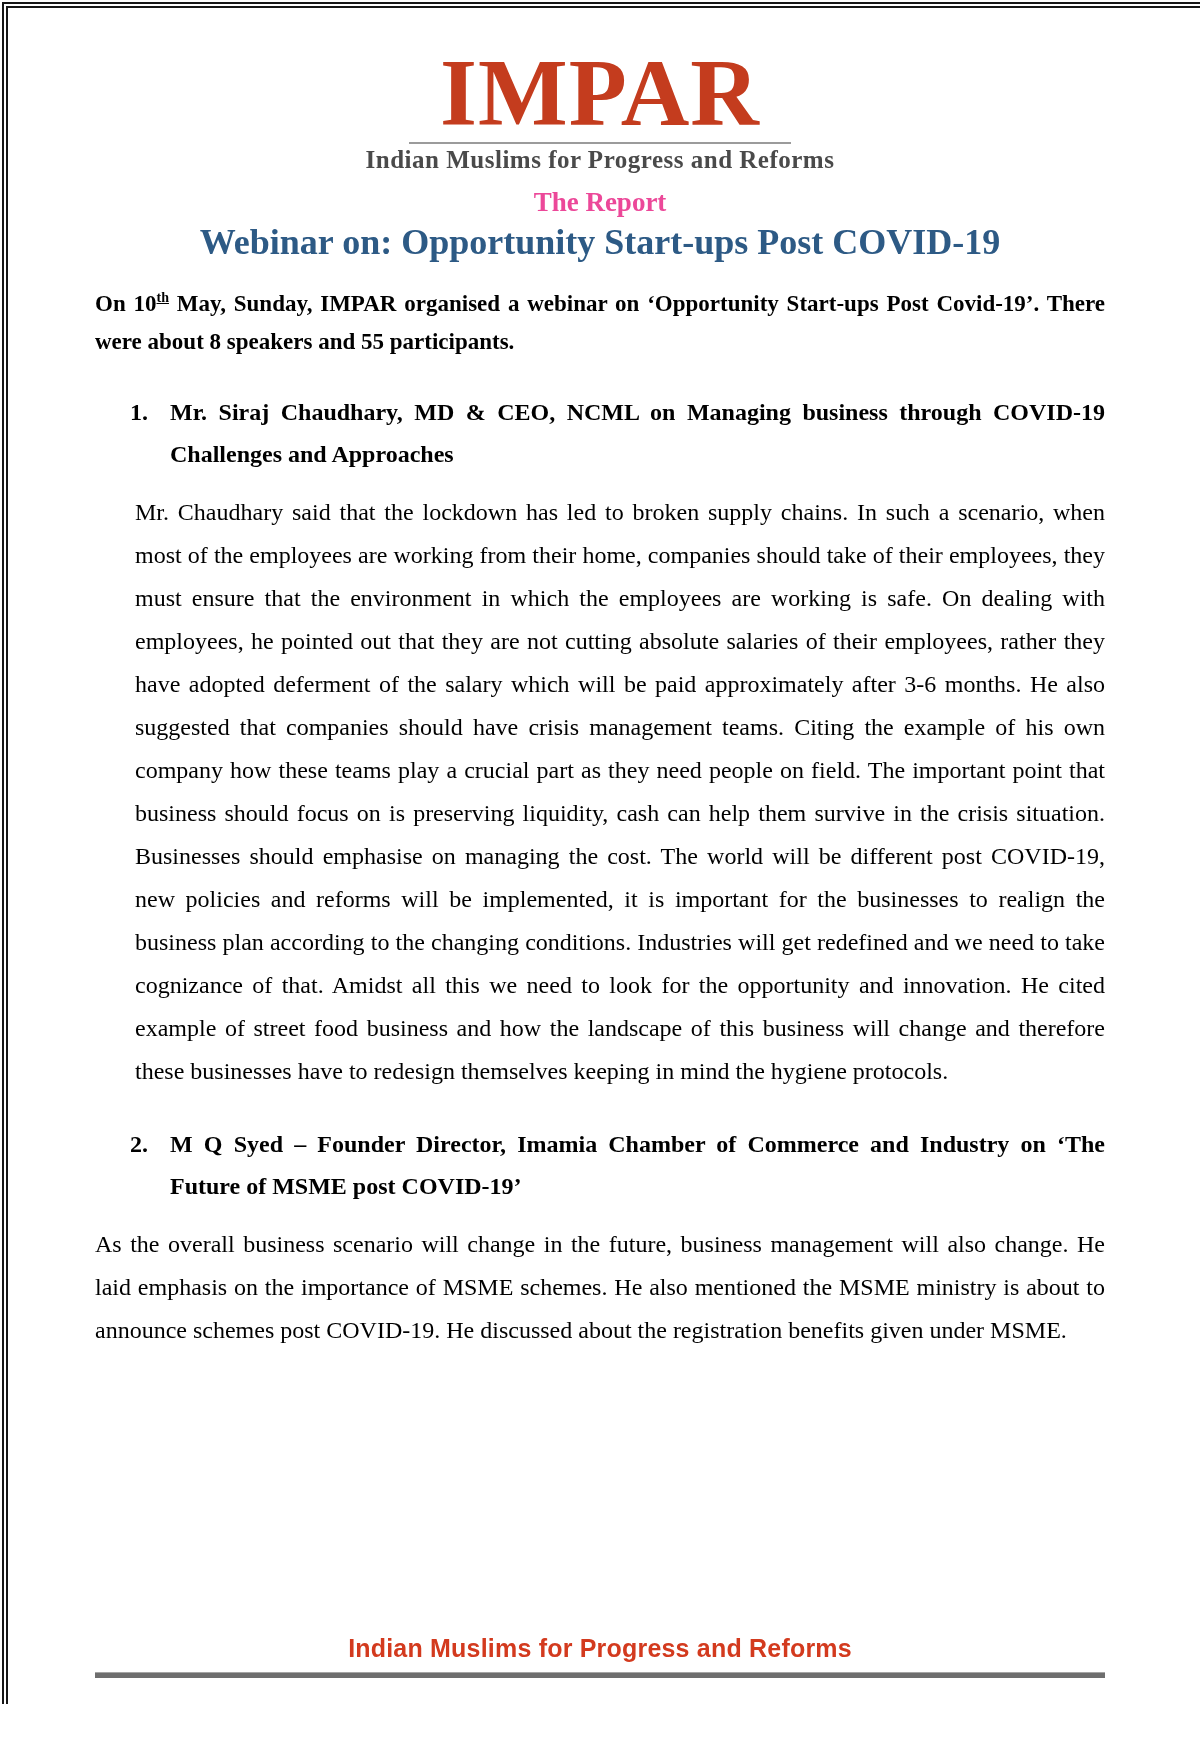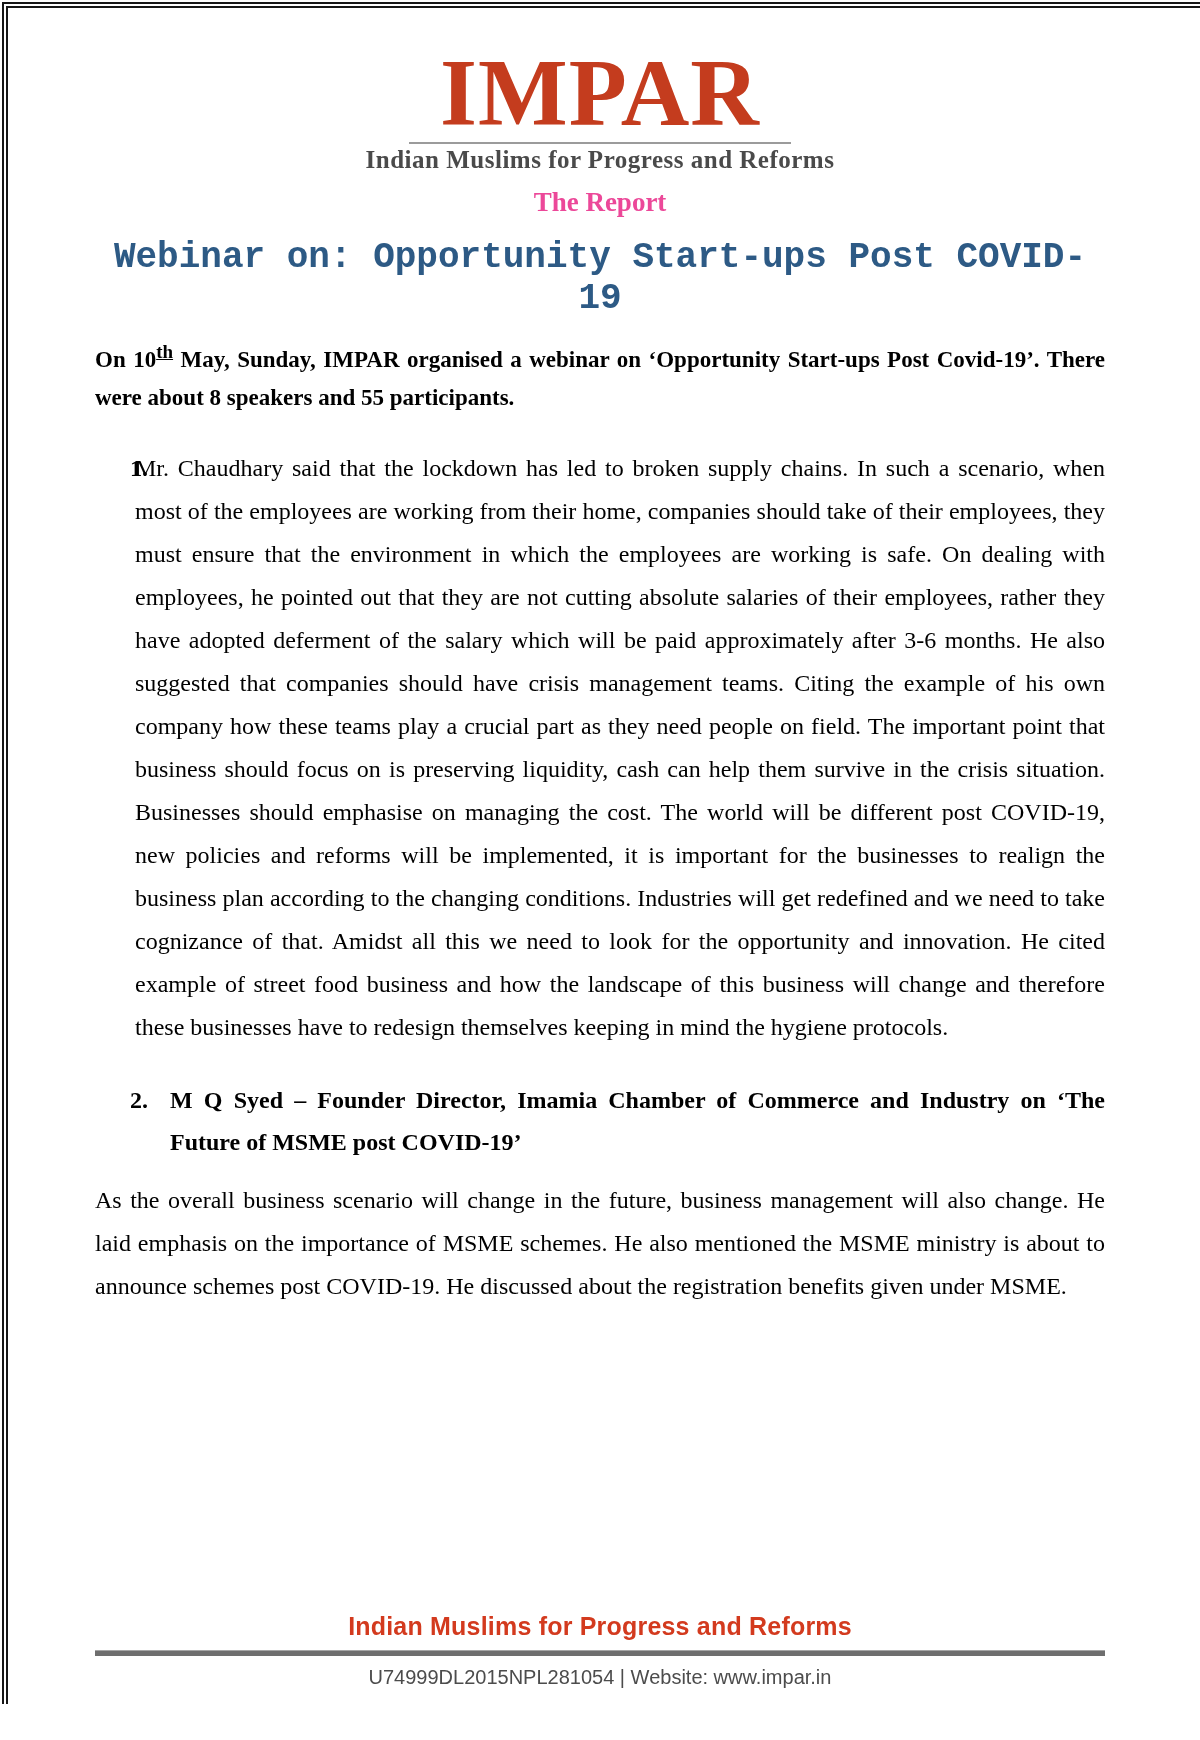--- a/index.html
+++ b/index.html
@@ -54,37 +54,36 @@
   }
   
   .report-label{
     margin-top:13px;
     text-align:center;
     font-size:27px;
     font-weight:bold;
     color:#ec4899;
   }
   .doc-title{
-    margin-top:19px;
+    margin-top:3px;
     text-align:center;
     font-size:36px;
     font-weight:bold;
     color:#2d5a85;
-    font-family:Liberation Mono, monospace;
   }
   
   .intro{
     margin-top:22px;
     font-size:23px;
     font-weight:bold;
     line-height:38px;
     text-align:justify;
   }
   .intro sup{
-    font-size:19px;
+    font-size:14px;
     line-height:0;
     text-decoration:underline;
   }
   
   .section-heading{
     position:relative;
     margin-top:30px;
     padding-left:75px;
     font-size:24px;
     font-weight:bold;
@@ -148,31 +147,31 @@
       <div class="logo-tagline">Indian Muslims for Progress and Reforms</div>
     </div>
 
     <div class="report-label">The Report</div>
     <div class="doc-title">Webinar on: Opportunity Start-ups Post COVID-19</div>
 
     <div class="intro"><span>On 10</span><sup>th</sup><span> May, Sunday, IMPAR organised a webinar on ‘Opportunity Start-ups Post Covid-19’. There were about 8 speakers and 55 participants.</span></div>
 
     <div class="section-heading">
       <span class="section-number">1.</span>
+      <span>Mr. Siraj Chaudhary, MD &amp; CEO, NCML on Managing business through COVID-19 Challenges and Approaches</span>
     </div>
 
     <div class="body-para indented">Mr. Chaudhary said that the lockdown has led to broken supply chains. In such a scenario, when most of the employees are working from their home, companies should take of their employees, they must ensure that the environment in which the employees are working is safe. On dealing with employees, he pointed out that they are not cutting absolute salaries of their employees, rather they have adopted deferment of the salary which will be paid approximately after 3-6 months. He also suggested that companies should have crisis management teams. Citing the example of his own company how these teams play a crucial part as they need people on field. The important point that business should focus on is preserving liquidity, cash can help them survive in the crisis situation. Businesses should emphasise on managing the cost. The world will be different post COVID-19, new policies and reforms will be implemented, it is important for the businesses to realign the business plan according to the changing conditions. Industries will get redefined and we need to take cognizance of that. Amidst all this we need to look for the opportunity and innovation. He cited example of street food business and how the landscape of this business will change and therefore these businesses have to redesign themselves keeping in mind the hygiene protocols.</div>
 
     <div class="section-heading">
       <span class="section-number">2.</span>
       <span>M Q Syed – Founder Director, Imamia Chamber of Commerce and Industry on ‘The Future of MSME post COVID-19’</span>
     </div>
 
     <div class="body-para">As the overall business scenario will change in the future, business management will also change.  He laid emphasis on the importance of MSME schemes. He also mentioned the MSME ministry is about to announce schemes post COVID-19. He discussed about the registration benefits given under MSME.</div>
 
   </div>
 
   <div class="footer">
     <div class="footer-org">Indian Muslims for Progress and Reforms</div>
     <div class="footer-rule"></div>
-    <div class="footer-line">U74999DL2015NPL281054 | Website: www.impar.in</div>
   </div>
 </div>
 
 </body></html>

